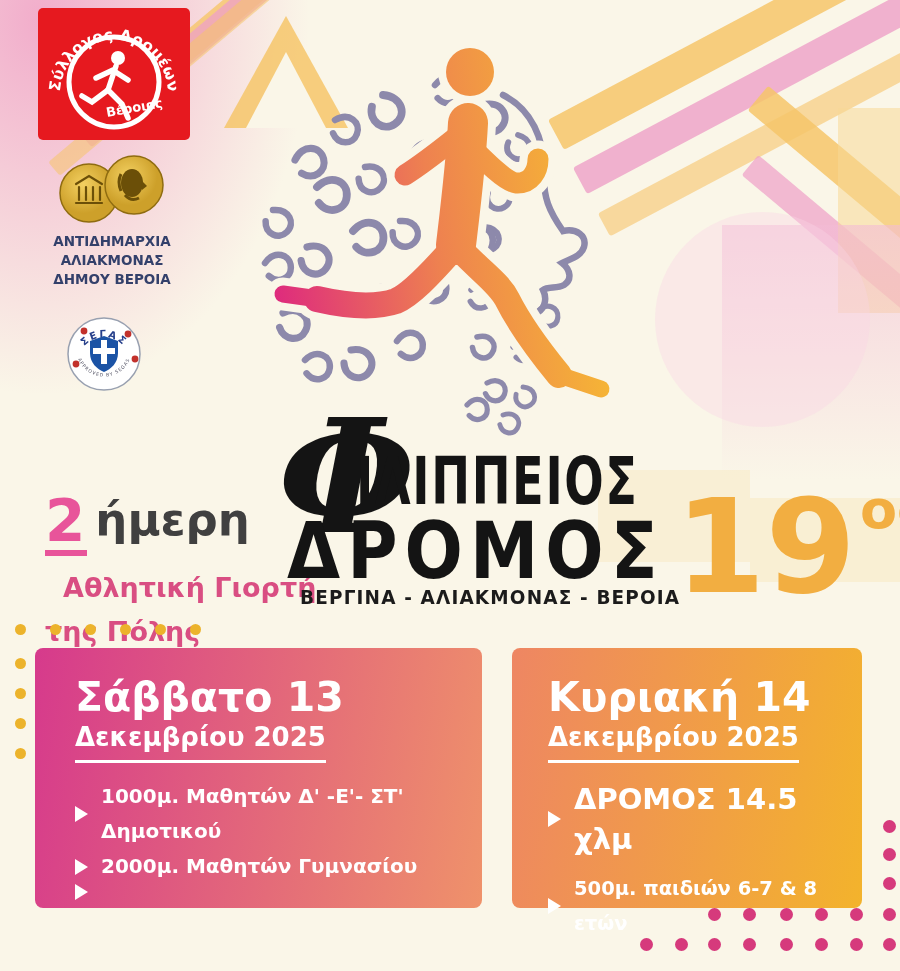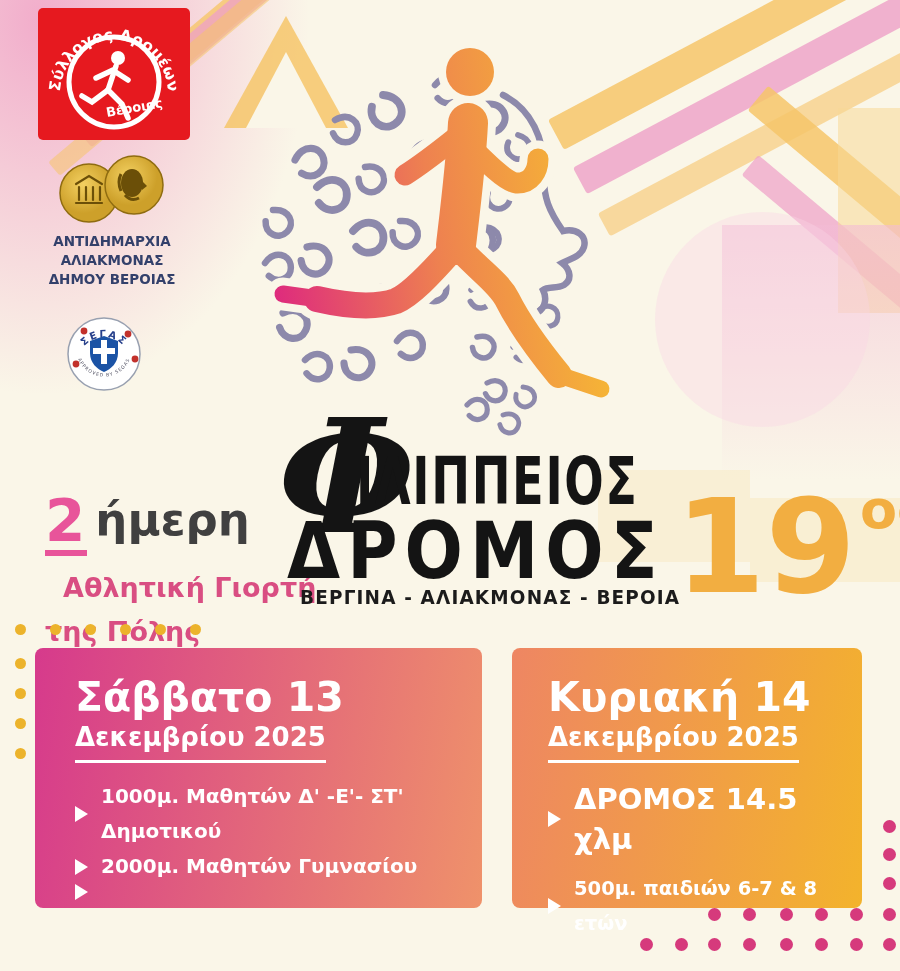--- a/index.html
+++ b/index.html
@@ -141,21 +141,21 @@
         <path d="M86,32 l6,6 -5,4 z" fill="#6b4f08"></path>
         <path d="M70,47 q6,7 14,3" stroke="#6b4f08" stroke-width="3" fill="none"></path>
         <path d="M66,26 q-4,8 0,17" stroke="#6b4f08" stroke-width="3" fill="none"></path>
       </g>
     </svg>
   </div>
 
   <div class="muni">
     <div>ΑΝΤΙΔΗΜΑΡΧΙΑ</div>
     <div>ΑΛΙΑΚΜΟΝΑΣ</div>
-    <div>ΔΗΜΟΥ ΒΕΡΟΙΑΣ</div>
+    <div>ΔΗΜΟΥ ΒΕΡΟΙΑ</div>
   </div>
 
   <div class="segas">
     <svg width="80" height="80" viewBox="0 0 80 80">
       <circle cx="40" cy="40" r="36" fill="#fff" stroke="#98a0b0" stroke-width="1.5"></circle>
       <path d="M40,22 l14,5 v12 c0,10 -7,16 -14,19 c-7,-3 -14,-9 -14,-19 v-12 z" fill="#1b53a5"></path>
       <rect x="37" y="26" width="6" height="24" fill="#fff"></rect>
       <rect x="29" y="34" width="22" height="6" fill="#fff"></rect>
       <defs>
         <path id="segT" d="M 15,42 A 26,26 0 0 1 65,42" fill="none"></path>

